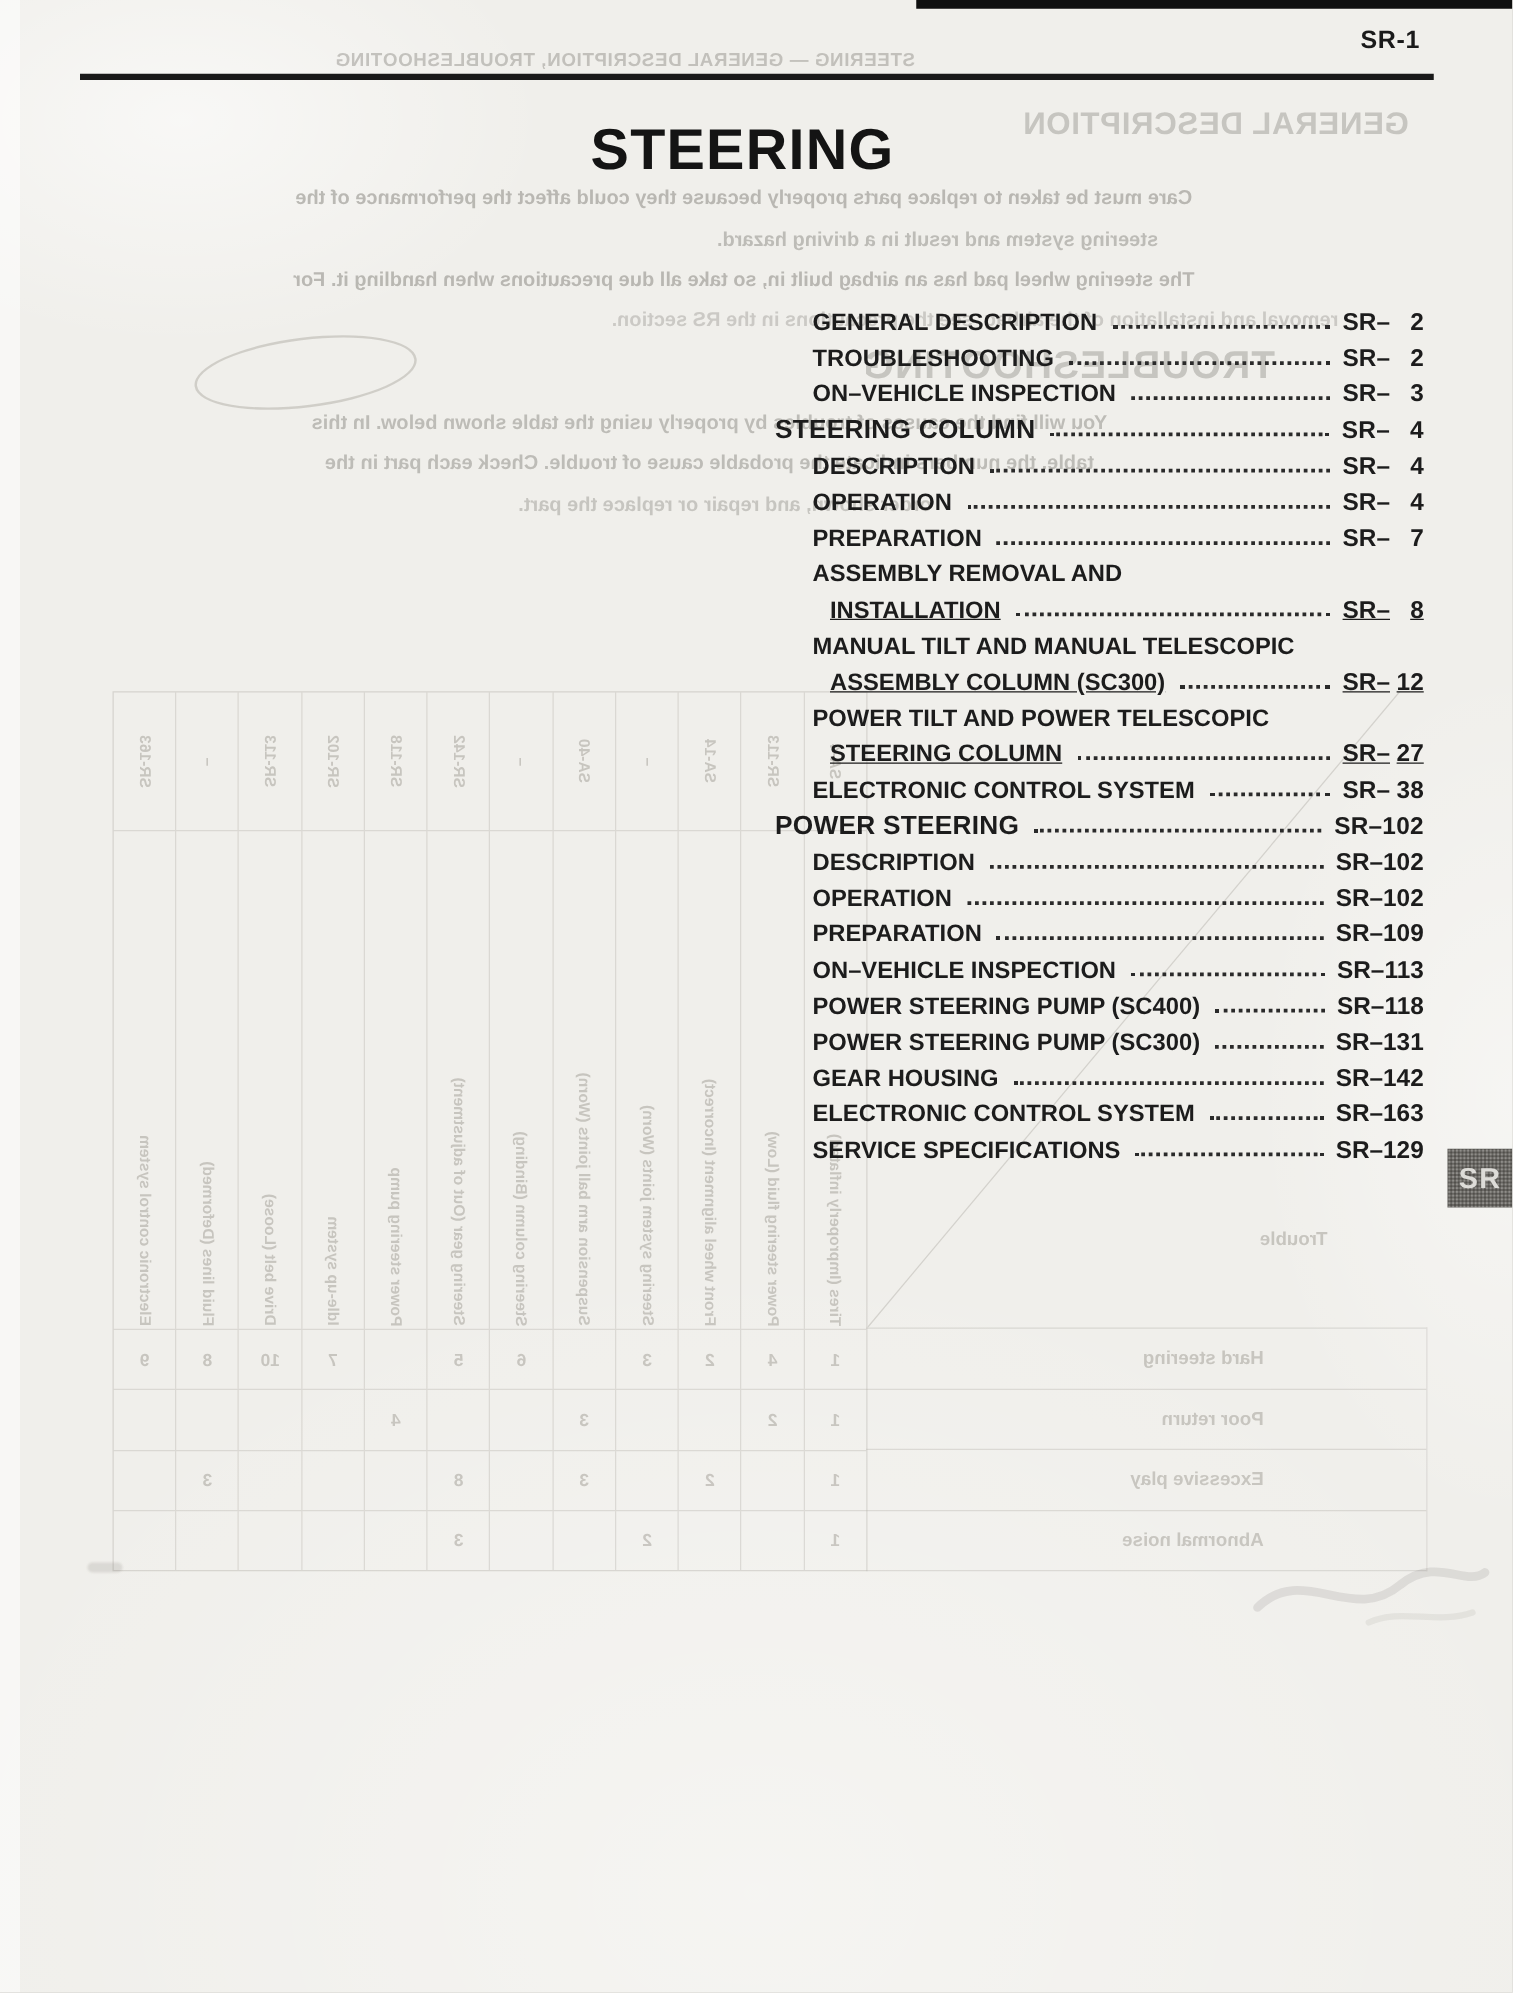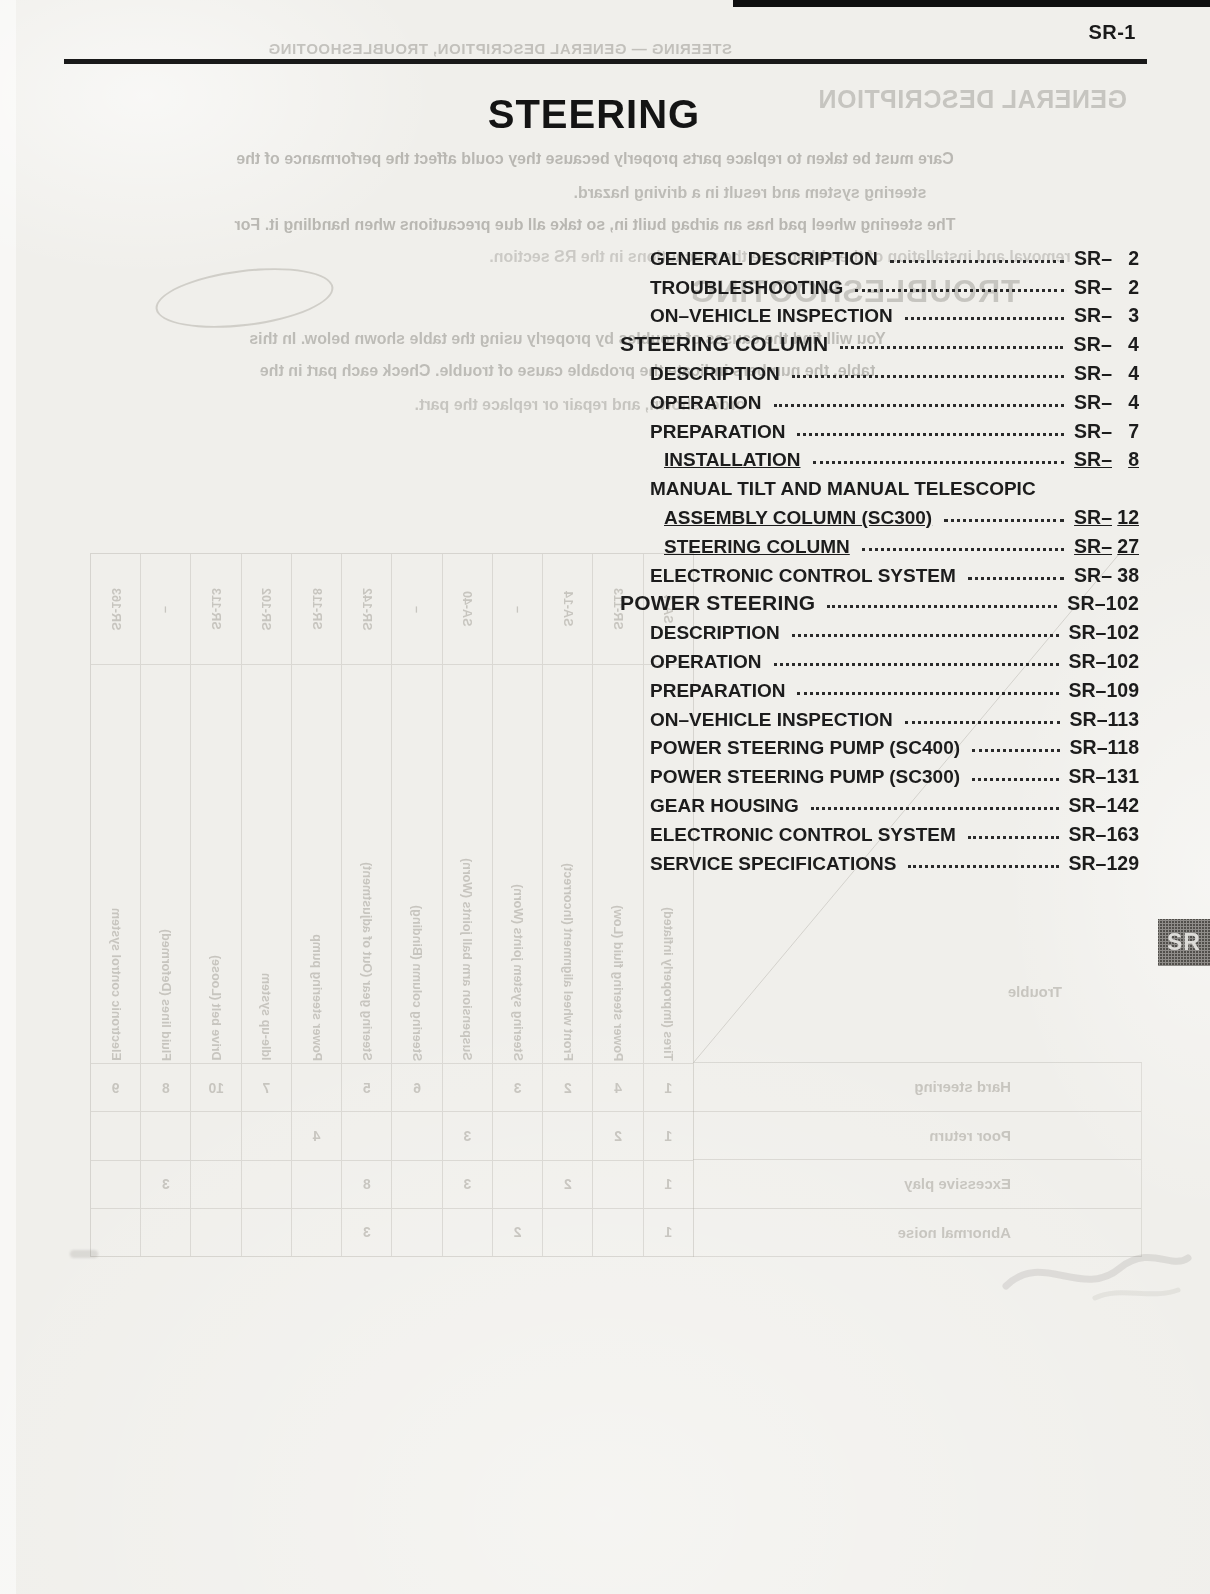--- a/index.html
+++ b/index.html
@@ -11,21 +11,21 @@
       radial-gradient(ellipse 420px 260px at 12% 6%, rgba(255,255,255,.55) 0%, rgba(255,255,255,0) 70%),
       radial-gradient(ellipse 300px 500px at 100% 55%, rgba(255,255,255,.4) 0%, rgba(255,255,255,0) 70%),
       radial-gradient(ellipse 900px 700px at 50% 95%, rgba(255,255,255,.35) 0%, rgba(255,255,255,0) 75%),
       #f0efeb;
   }
   .left-edge{position:absolute;left:0;top:0;width:16px;height:100%;background:rgba(255,255,255,.5);}
   .top-bar{position:absolute;left:733px;top:0;width:477px;height:7px;background:#0f0f0f;}
   .page-num{position:absolute;top:21px;right:74px;font-size:20px;font-weight:bold;letter-spacing:.5px;color:#1a1a1a;z-index:5;}
   .rule{position:absolute;left:64px;top:59px;width:1083px;height:5px;background:#191919;z-index:5;}
   .title{position:absolute;left:0;top:92px;width:1188px;margin:0;text-align:center;
-    font-size:40px;font-weight:bold;letter-spacing:1px;color:#141414;z-index:4;}
+    font-size:46px;font-weight:bold;letter-spacing:1px;color:#141414;z-index:4;}
 
   
   .toc{position:absolute;left:620px;top:243px;width:519px;z-index:4;color:#1c1c1c;}
   .toc-row{height:28.8px;display:flex;align-items:flex-end;font-weight:bold;}
   .toc-row.section{font-size:21px;letter-spacing:.2px;padding-left:0;}
   .toc-row.sub{font-size:19px;padding-left:30px;}
   .toc-row.cont{font-size:19px;padding-left:44px;text-decoration:underline;}
   .toc-label{white-space:nowrap;padding-bottom:2px;}
   .toc-leader{flex:1;min-width:18px;border-bottom:3.4px dotted #2a2a2a;margin:0 10px 9px 12px;}
   .toc-ref{white-space:pre;padding-bottom:2px;font-size:19.5px;display:flex;}
@@ -291,32 +291,38 @@
       <div class="toc-row sub">
         <span class="toc-label">OPERATION</span>
         <span class="toc-leader"></span>
         <span class="toc-ref"><span>SR–</span><span class="num">4</span></span>
       </div>
       <div class="toc-row sub">
         <span class="toc-label">PREPARATION</span>
         <span class="toc-leader"></span>
         <span class="toc-ref"><span>SR–</span><span class="num">7</span></span>
       </div>
+      <div class="toc-row sub">
+        <span class="toc-label">ASSEMBLY REMOVAL AND</span>
+      </div>
       <div class="toc-row cont">
         <span class="toc-label">INSTALLATION</span>
         <span class="toc-leader"></span>
         <span class="toc-ref"><span>SR–</span><span class="num">8</span></span>
       </div>
       <div class="toc-row sub">
         <span class="toc-label">MANUAL TILT AND MANUAL TELESCOPIC</span>
       </div>
       <div class="toc-row cont">
         <span class="toc-label">ASSEMBLY COLUMN (SC300)</span>
         <span class="toc-leader"></span>
         <span class="toc-ref"><span>SR–</span><span class="num">12</span></span>
+      </div>
+      <div class="toc-row sub">
+        <span class="toc-label">POWER TILT AND POWER TELESCOPIC</span>
       </div>
       <div class="toc-row cont">
         <span class="toc-label">STEERING COLUMN</span>
         <span class="toc-leader"></span>
         <span class="toc-ref"><span>SR–</span><span class="num">27</span></span>
       </div>
       <div class="toc-row sub">
         <span class="toc-label">ELECTRONIC CONTROL SYSTEM</span>
         <span class="toc-leader"></span>
         <span class="toc-ref"><span>SR–</span><span class="num">38</span></span>

